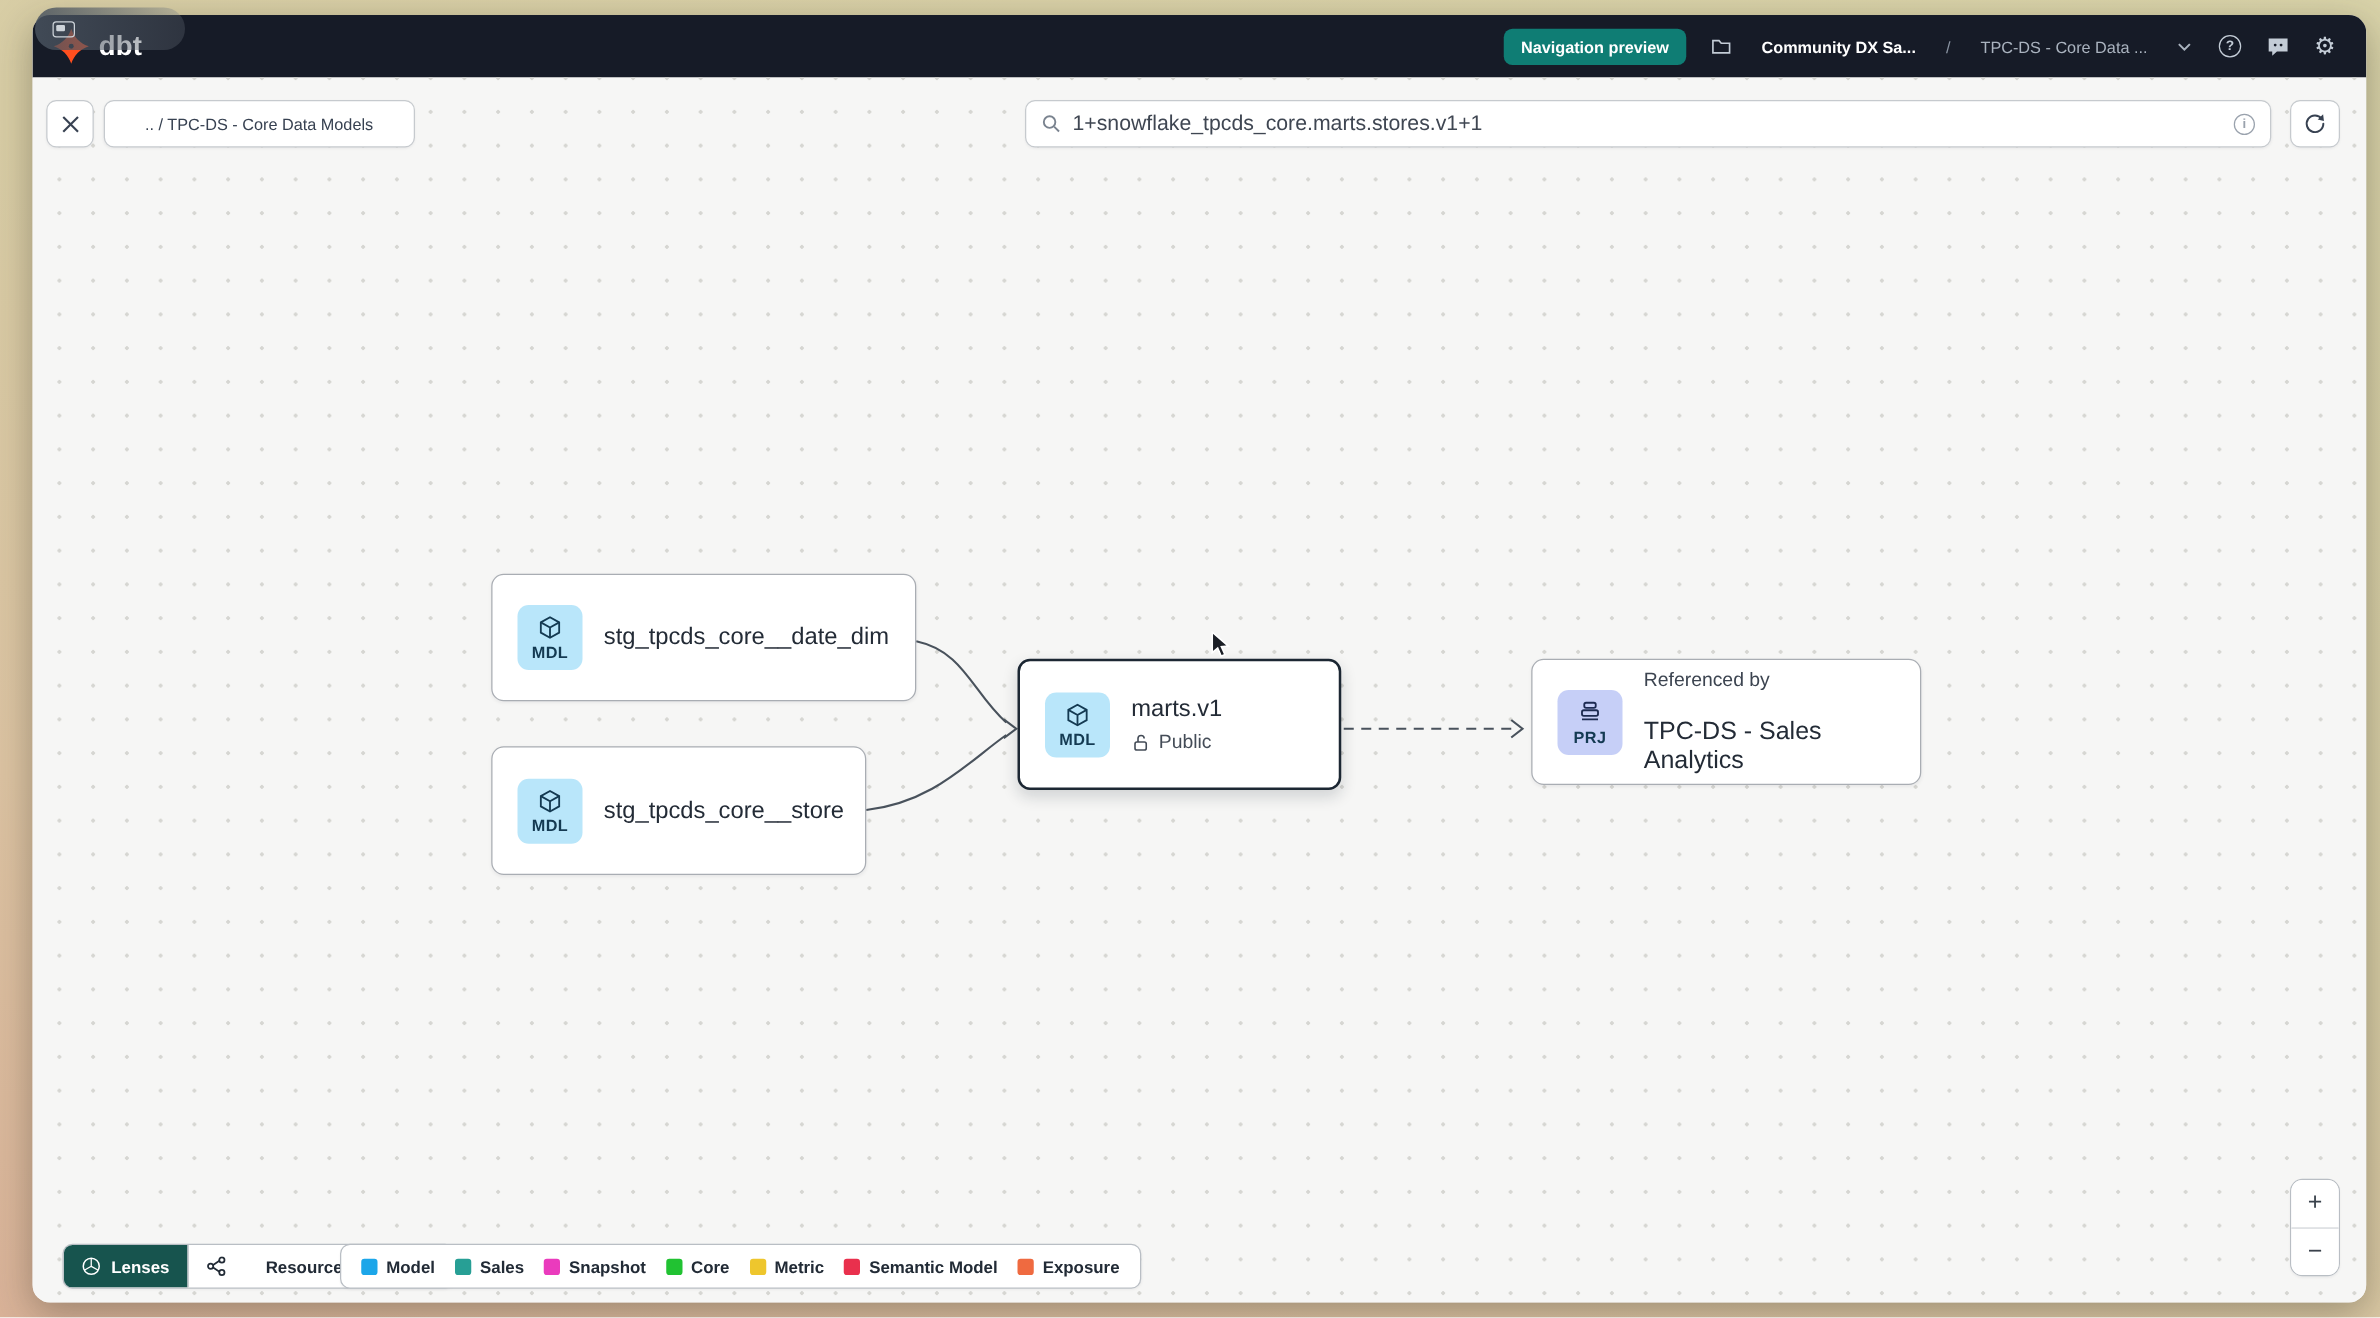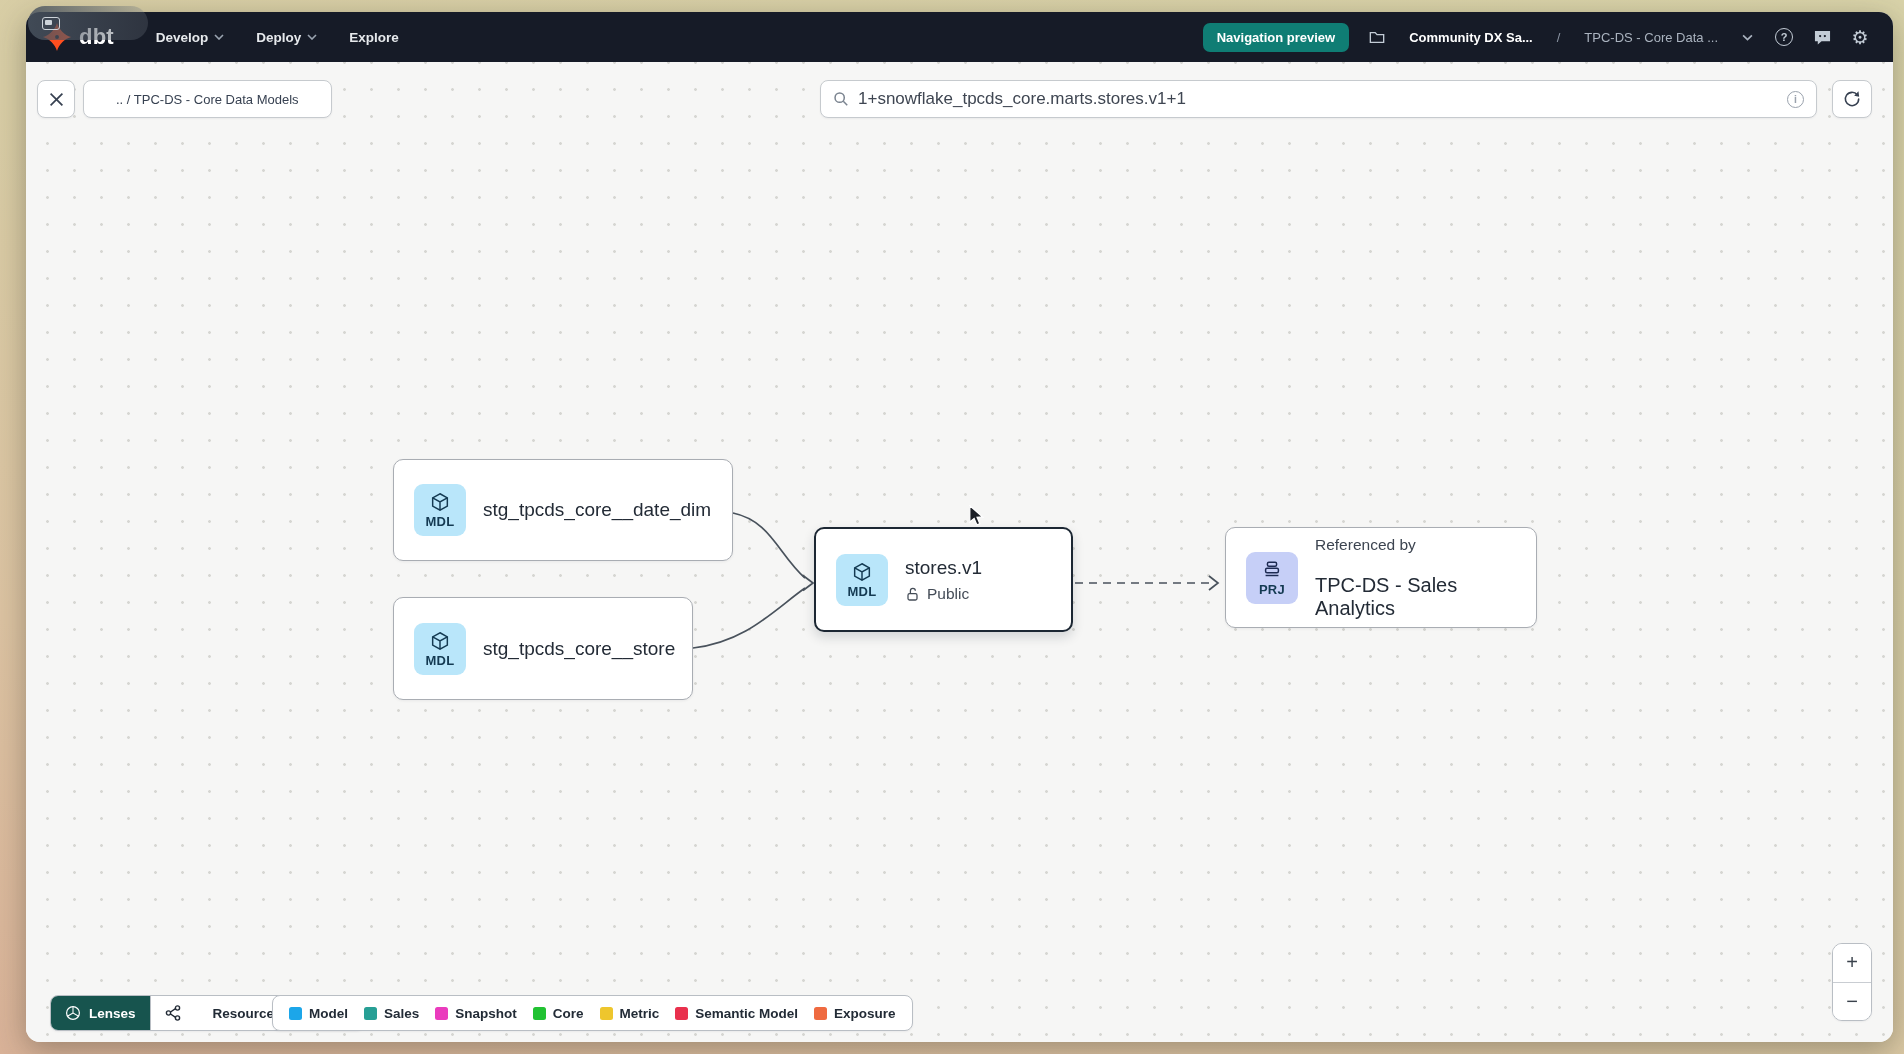--- a/index.html
+++ b/index.html
@@ -121,37 +121,20 @@
 
     <header class="navbar" style="background: rgb(22, 27, 39);">
       <div class="logo">
         <svg width="30" height="30" viewBox="0 0 32 32">
           <path d="M16 1 C18.2 8.2 23.8 13.8 31 16 C23.8 18.2 18.2 23.8 16 31 C13.8 23.8 8.2 18.2 1 16 C8.2 13.8 13.8 8.2 16 1 Z" fill="#ff4f1f"></path>
           <circle cx="16" cy="16" r="2.1" fill="#161b27"></circle>
         </svg>
         <span class="logo-text">dbt</span>
       </div>
 
-      <nav class="nav-menu">
-        <div class="nav-item">
-          <span>Develop</span>
-          <svg width="10" height="6" viewBox="0 0 10 6">
-              <polyline points="1,1 5,5 9,1" fill="none" stroke="#9aa4b0" stroke-width="1.6"></polyline>
-            </svg>
-        </div>
-        <div class="nav-item">
-          <span>Deploy</span>
-          <svg width="10" height="6" viewBox="0 0 10 6">
-              <polyline points="1,1 5,5 9,1" fill="none" stroke="#9aa4b0" stroke-width="1.6"></polyline>
-            </svg>
-        </div>
-        <div class="nav-item">
-          <span>Explore</span>
-        </div>
-      </nav>
 
       <div class="nav-right">
         <div class="preview-badge" style="background: rgb(15, 125, 116);">Navigation preview</div>
 
         <div class="nav-breadcrumb">
           <svg width="16" height="14" viewBox="0 0 18 15">
             <path d="M1.5 2.5 h5.5 l2 2.3 h7.5 v8.7 h-15 z" fill="none" stroke="#c3ccd6" stroke-width="1.5"></path>
           </svg>
           <span class="account">Community DX Sa...</span>
           <span class="sep">/</span>
@@ -238,21 +221,21 @@
 
       <div class="node selected" style="left:788px; top:465px; width:259px; height:105px;">
         <div class="badge" style="background: rgb(185, 230, 250);">
           <svg width="22" height="22" viewBox="0 0 24 24">
             <path d="M12 3 L20 7.5 V16.5 L12 21 L4 16.5 V7.5 Z" fill="none" stroke="#143a52" stroke-width="1.6"></path>
             <path d="M4 7.5 L12 12 L20 7.5 M12 12 V21" fill="none" stroke="#143a52" stroke-width="1.6"></path>
           </svg>
           <span class="code">MDL</span>
         </div>
         <div>
-          <div class="node-title">stores.v1</div>
+          <div class="node-title">marts.v1</div>
           <div class="node-sub">
             <svg width="15" height="16" viewBox="0 0 20 21">
               <rect x="4" y="10" width="12" height="8.5" rx="2" fill="none" stroke="#444c57" stroke-width="1.7"></rect>
               <path d="M7.2 10 V6.3 a3.3 3.3 0 0 1 6.6 0" fill="none" stroke="#444c57" stroke-width="1.7"></path>
             </svg>
             <span>Public</span>
           </div>
         </div>
       </div>
 

